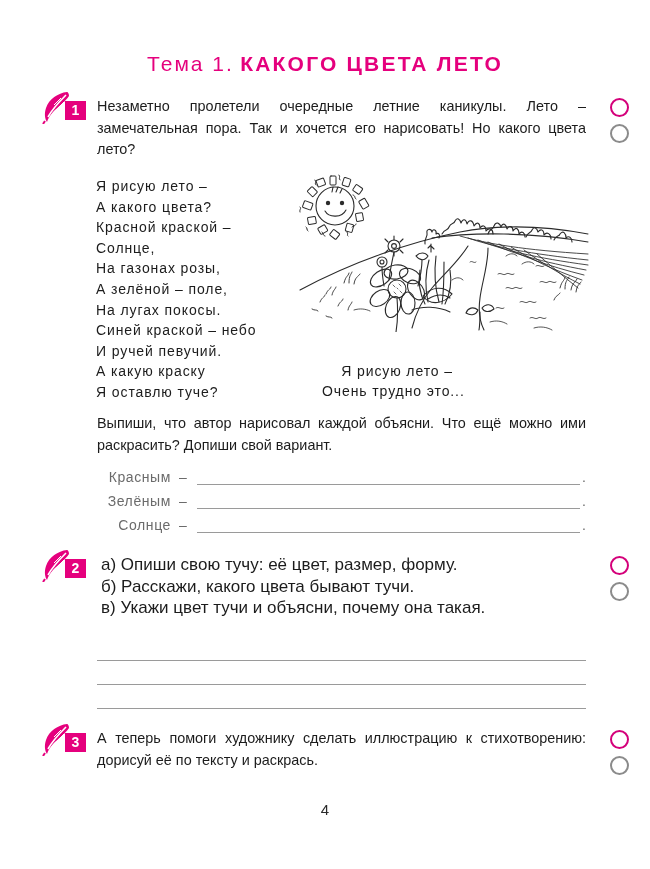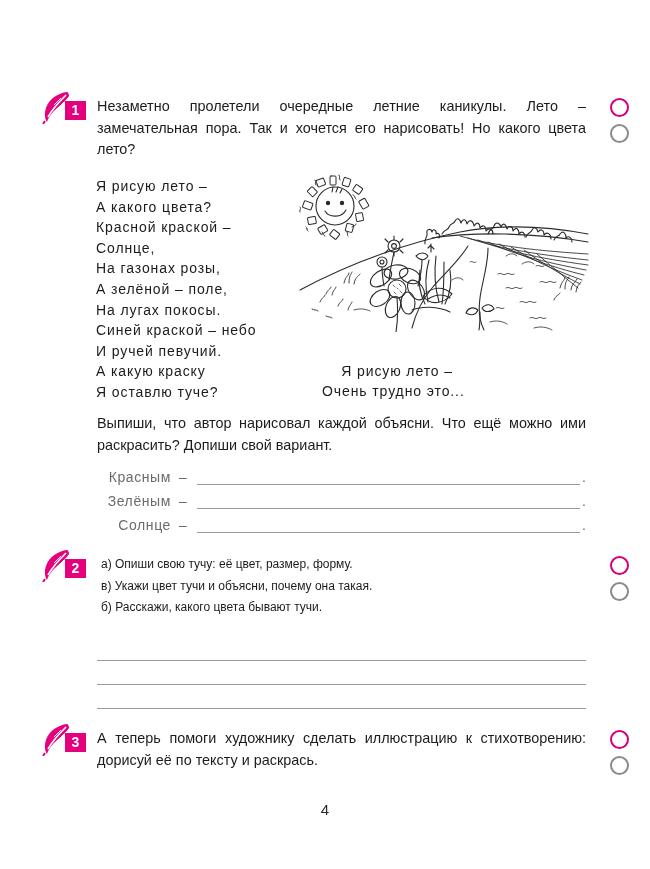--- a/index.html
+++ b/index.html
@@ -92,21 +92,21 @@
     hyphens: manual;
   }
   .para.nojust { text-align: left; }
 
   .sub-list {
     margin: 0;
     padding: 0;
     list-style: none;
   }
   .sub-list li {
-    font-size: 12px;
+    font-size: 17px;
     line-height: 21.5px;
     white-space: nowrap;
     padding-left: 4px;
   }
 
   
   .circles {
     position: absolute;
     right: 18px;
     width: 22px;
@@ -215,20 +215,24 @@
     text-align: center;
     font-size: 15px;
     color: #2a2a2a;
   }
 </style>
 </head>
 <body>
 
 <div class="page">
 
+  <div class="title">
+    <span class="t-label">Тема  1.</span>
+    <span class="t-main">КАКОГО  ЦВЕТА  ЛЕТО</span>
+  </div>
 
   <div class="ex" style="top:96px;">
     <div class="ex-marker">
       <svg class="quill" viewBox="0 0 30 34">
         <path d="M25 2 C16 3 7 9 4 18 C2 24 3 29 5 32 C6 29 8 25 11 22 C16 17 23 12 27 6 C27 4 26 2 25 2 Z" fill="#e5007d"></path>
         <path d="M24 5 C18 11 11 18 6 27" stroke="#ffffff" stroke-width="1.6" fill="none"></path>
         <path d="M19 8 L12 15 M22 12 L15 19" stroke="#ffffff" stroke-width="1" fill="none"></path>
         <path d="M3 31 L1 34" stroke="#e5007d" stroke-width="2" fill="none"></path>
       </svg>
       <div class="badge">1</div>
@@ -430,22 +434,22 @@
         <path d="M25 2 C16 3 7 9 4 18 C2 24 3 29 5 32 C6 29 8 25 11 22 C16 17 23 12 27 6 C27 4 26 2 25 2 Z" fill="#e5007d"></path>
         <path d="M24 5 C18 11 11 18 6 27" stroke="#ffffff" stroke-width="1.6" fill="none"></path>
         <path d="M19 8 L12 15 M22 12 L15 19" stroke="#ffffff" stroke-width="1" fill="none"></path>
         <path d="M3 31 L1 34" stroke="#e5007d" stroke-width="2" fill="none"></path>
       </svg>
       <div class="badge">2</div>
     </div>
     <div class="ex-body">
       <ul class="sub-list">
         <li>а)  Опиши свою тучу: её цвет, размер, форму.</li>
+        <li>б)  Расскажи, какого цвета бывают тучи.</li>
         <li>в)  Укажи цвет тучи и объясни, почему она такая.</li>
-        <li>б)  Расскажи, какого цвета бывают тучи.</li>
       </ul>
     </div>
     <div class="circles" style="top:2px;">
       <div class="circ pink"></div>
       <div class="circ gray"></div>
     </div>
   </div>
 
   <div class="blank-lines" style="top:637px;">
     <div class="blank-line"></div>

